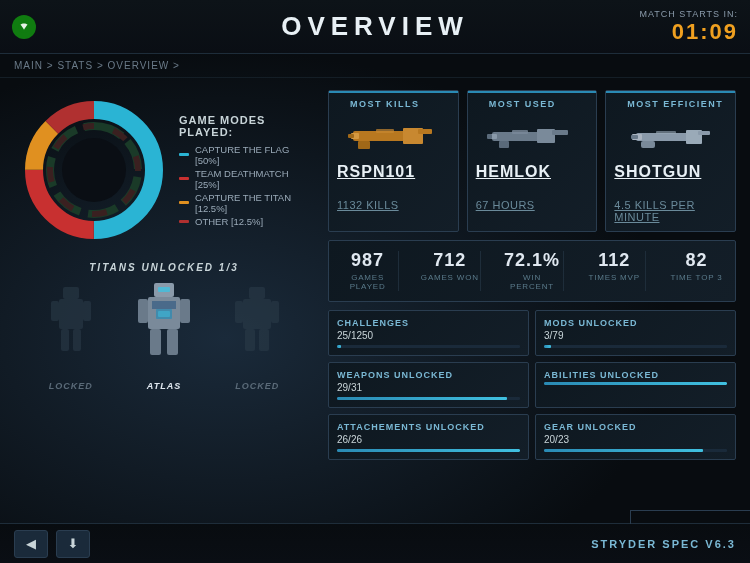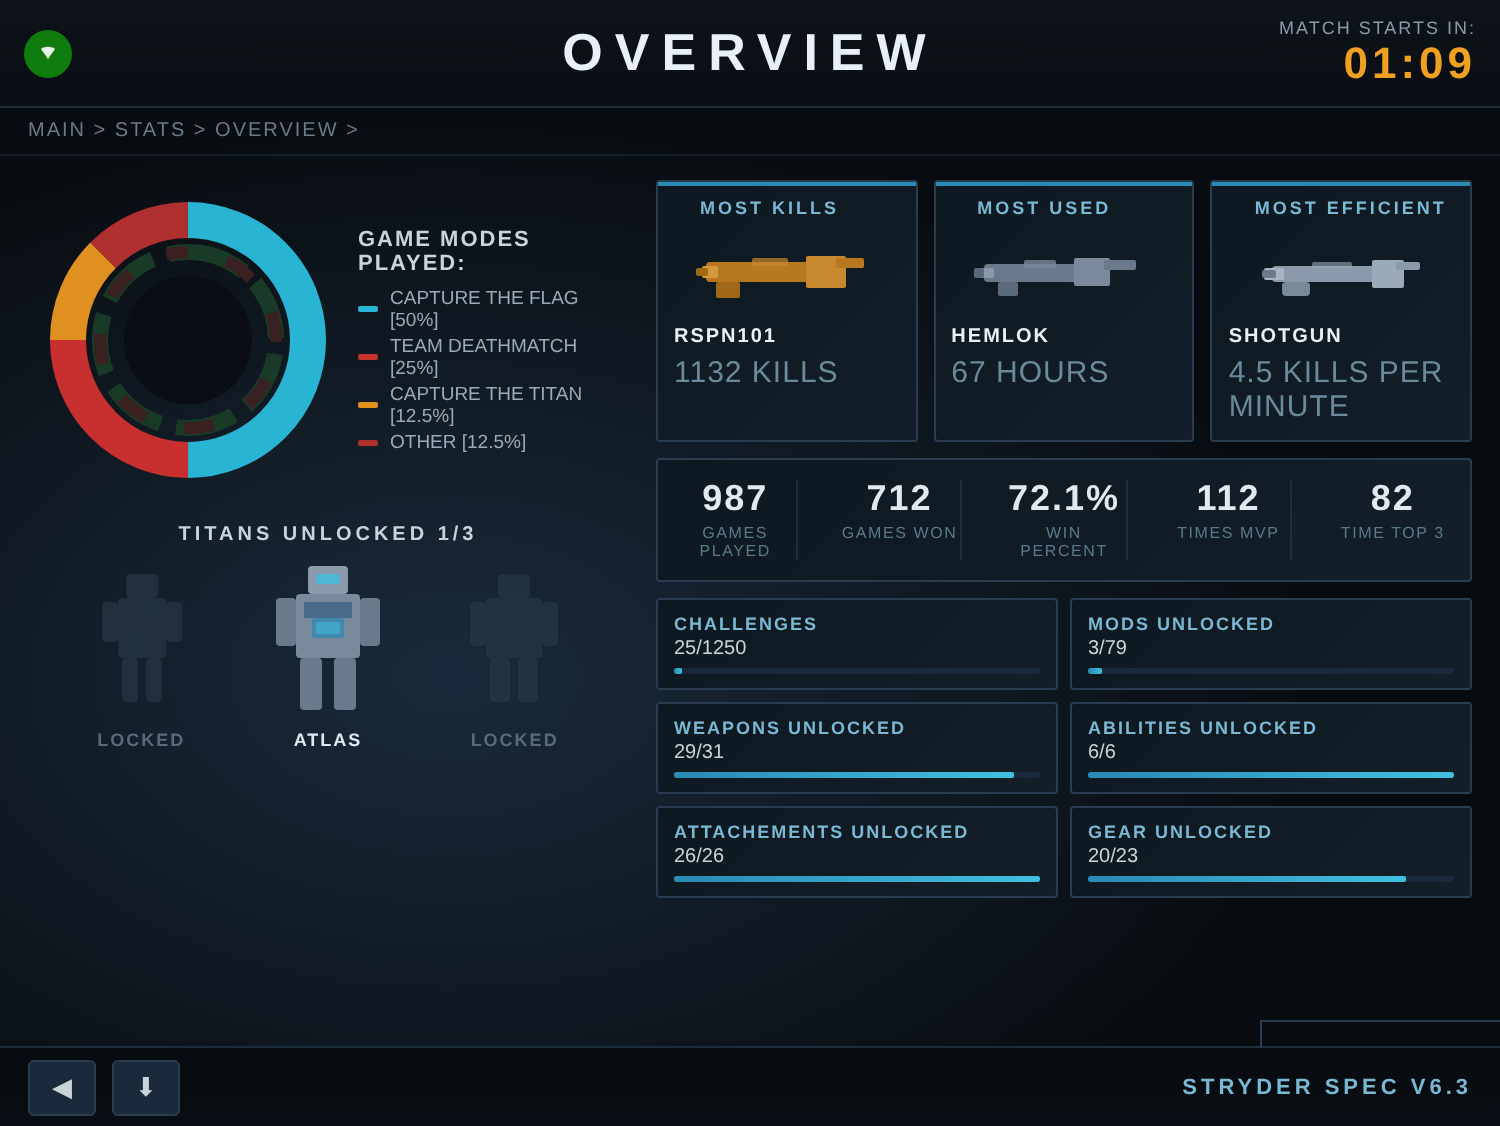--- a/index.html
+++ b/index.html
@@ -146,20 +146,21 @@
       width: 10px;
       height: 3px;
       border-radius: 1px;
       flex-shrink: 0;
     }
 
     
     .titans-section {
       width: 100%;
       margin-top: 4px;
+      font-style: italic;
     }
 
     .titans-label {
       text-align: center;
       font-size: 10px;
       font-weight: bold;
       letter-spacing: 2px;
       color: #c8d4d8;
       margin-bottom: 8px;
     }
@@ -168,21 +169,21 @@
       display: flex;
       justify-content: space-around;
       align-items: flex-end;
       padding: 0 10px;
     }
 
     .titan-item {
       display: flex;
       flex-direction: column;
       align-items: center;
-      gap: 4px;
+      gap: 20px;
     }
 
     .titan-figure {
       width: 60px;
       height: 80px;
       position: relative;
     }
 
     .titan-figure svg {
       width: 100%;
@@ -245,31 +246,33 @@
 
     .weapon-image-area {
       height: 44px;
       display: flex;
       align-items: center;
       justify-content: center;
       margin-bottom: 4px;
     }
 
     .weapon-name {
-      font-size: 10px;
+      font-size: 16px;
       font-weight: bold;
       color: #e8f0f5;
       letter-spacing: 1px;
-      margin-bottom: 4px;
+      margin-bottom: 18px;
+      text-decoration: underline;
     }
 
     .weapon-stat {
-      font-size: 15px;
+      font-size: 11px;
       color: #6a8a9a;
       letter-spacing: 0.5px;
+      text-decoration: underline;
     }
 
     
     .stats-row {
       display: flex;
       background: linear-gradient(135deg, #0e1820 0%, #131e28 100%);
       border: 1px solid #2a3d50;
       border-radius: 2px;
       padding: 10px 8px;
       gap: 20px;
@@ -637,21 +640,20 @@
         <div class="progress-item">
           <div class="progress-label">WEAPONS UNLOCKED</div>
           <div class="progress-value">29/31</div>
           <div class="progress-bar-bg">
             <div class="progress-bar-fill" style="width:93%;"></div>
           </div>
         </div>
 
         <div class="progress-item">
           <div class="progress-label">ABILITIES UNLOCKED</div>
-          <div class="progress-value">6/6</div>
           <div class="progress-bar-bg">
             <div class="progress-bar-fill" style="width:100%;"></div>
           </div>
         </div>
 
         <div class="progress-item">
           <div class="progress-label">ATTACHEMENTS UNLOCKED</div>
           <div class="progress-value">26/26</div>
           <div class="progress-bar-bg">
             <div class="progress-bar-fill" style="width:100%;"></div>

